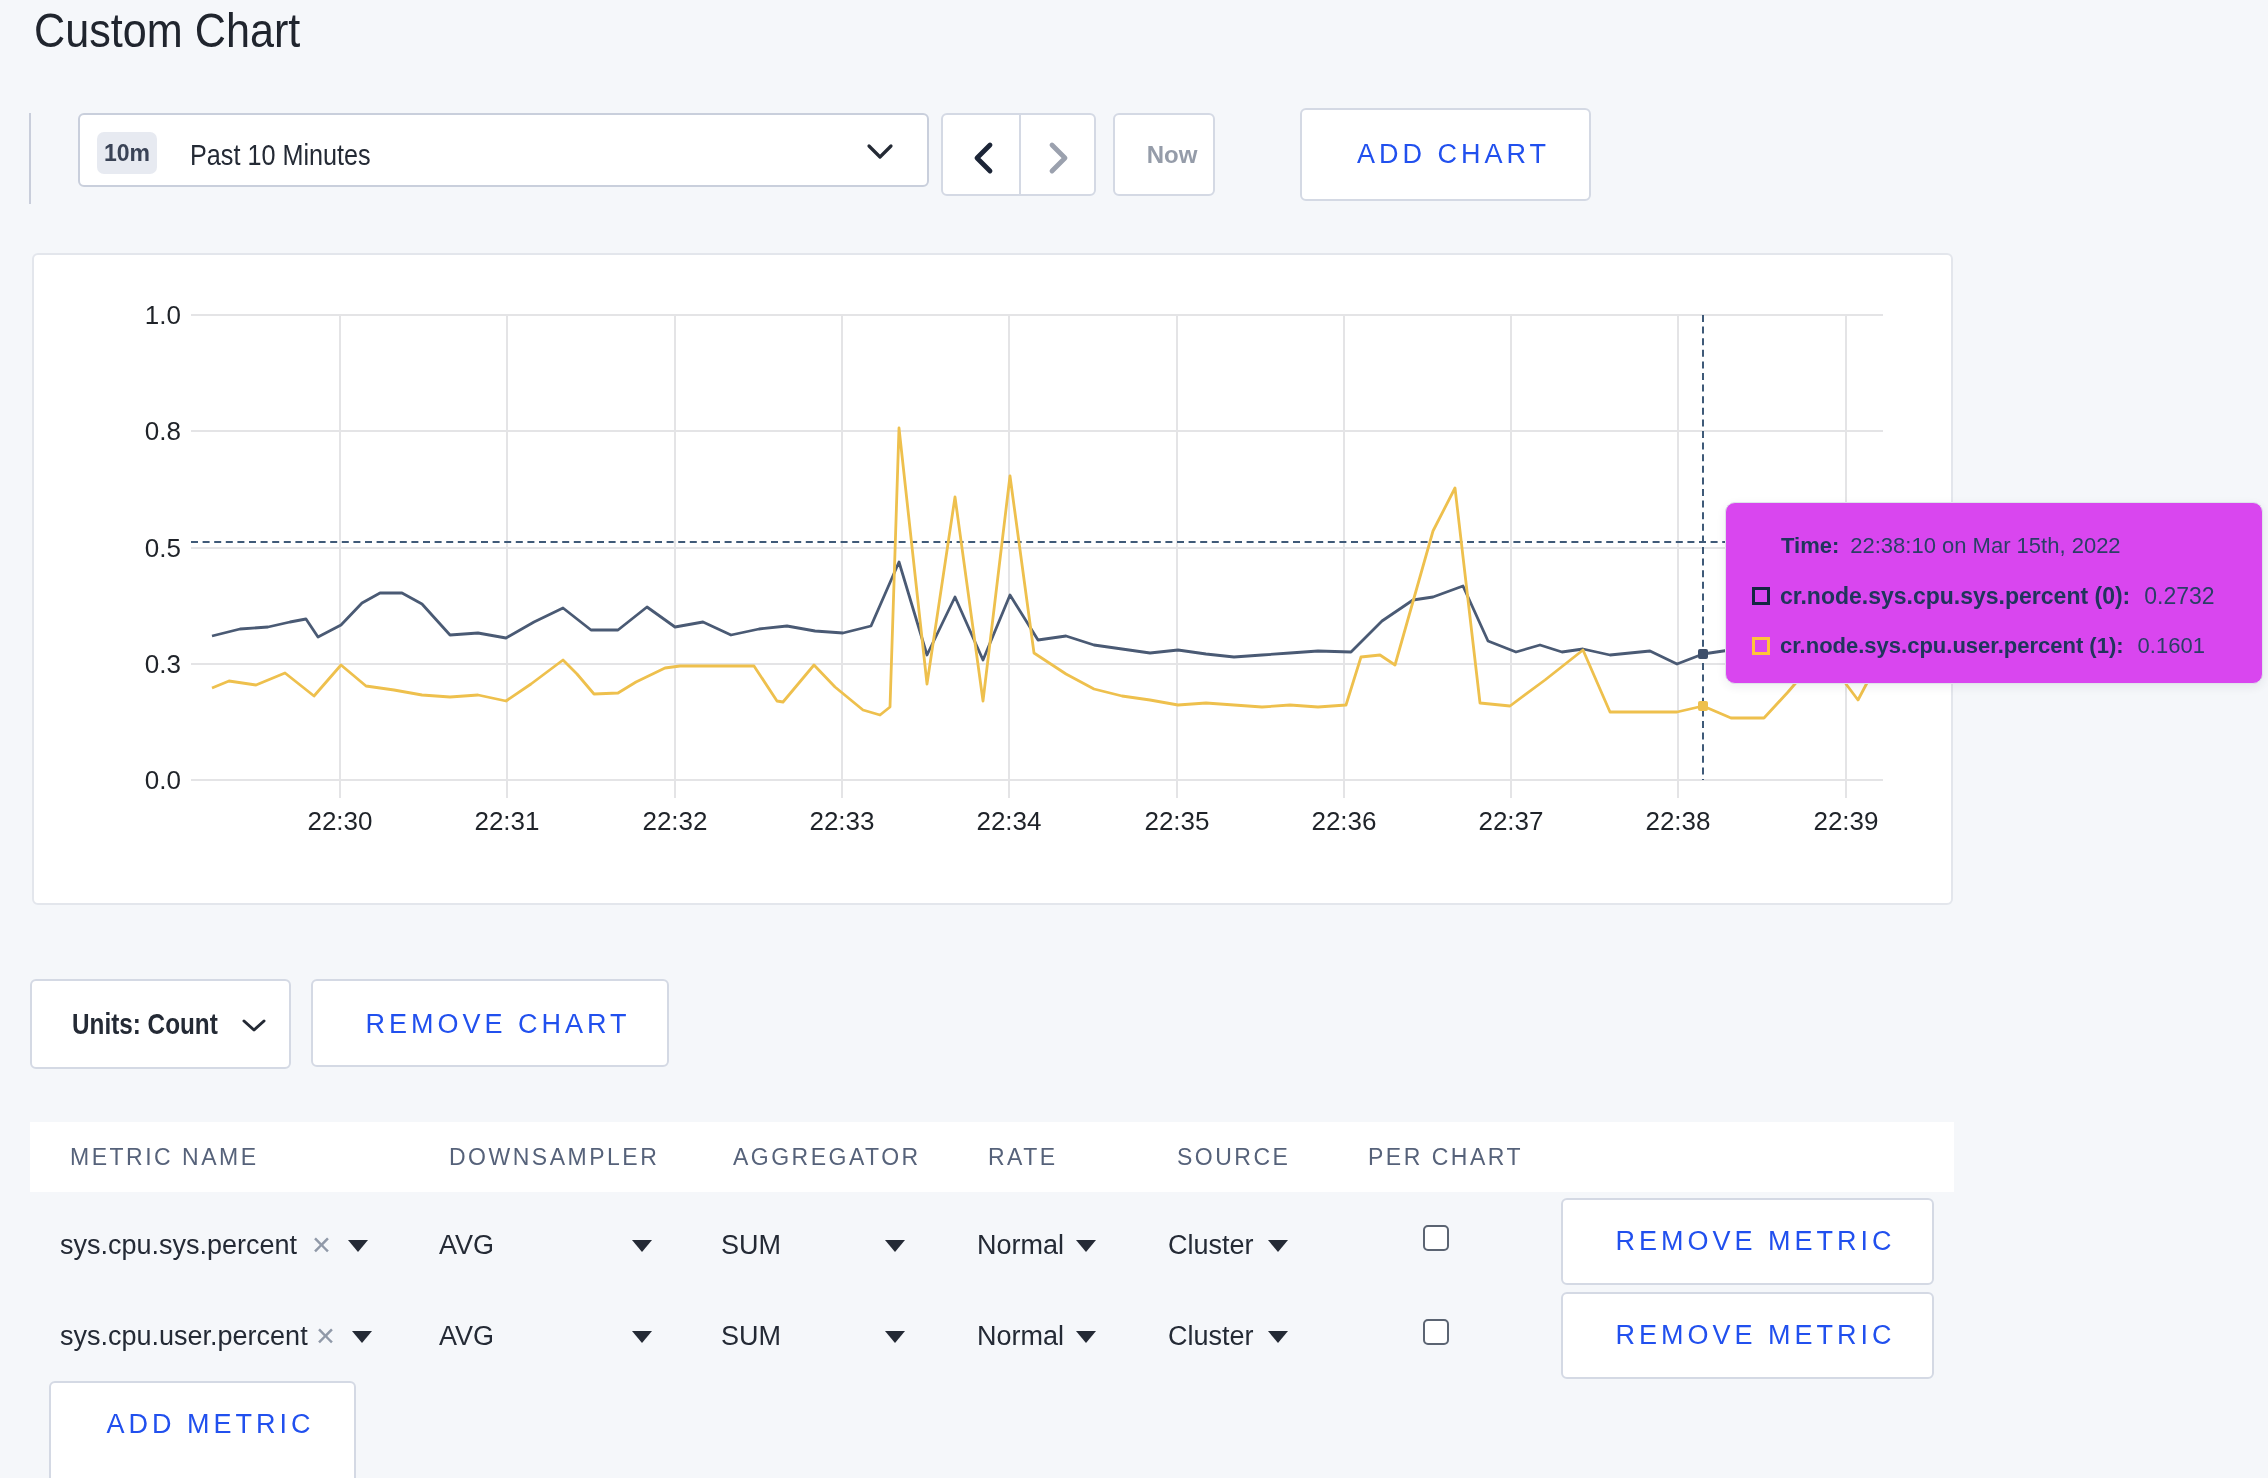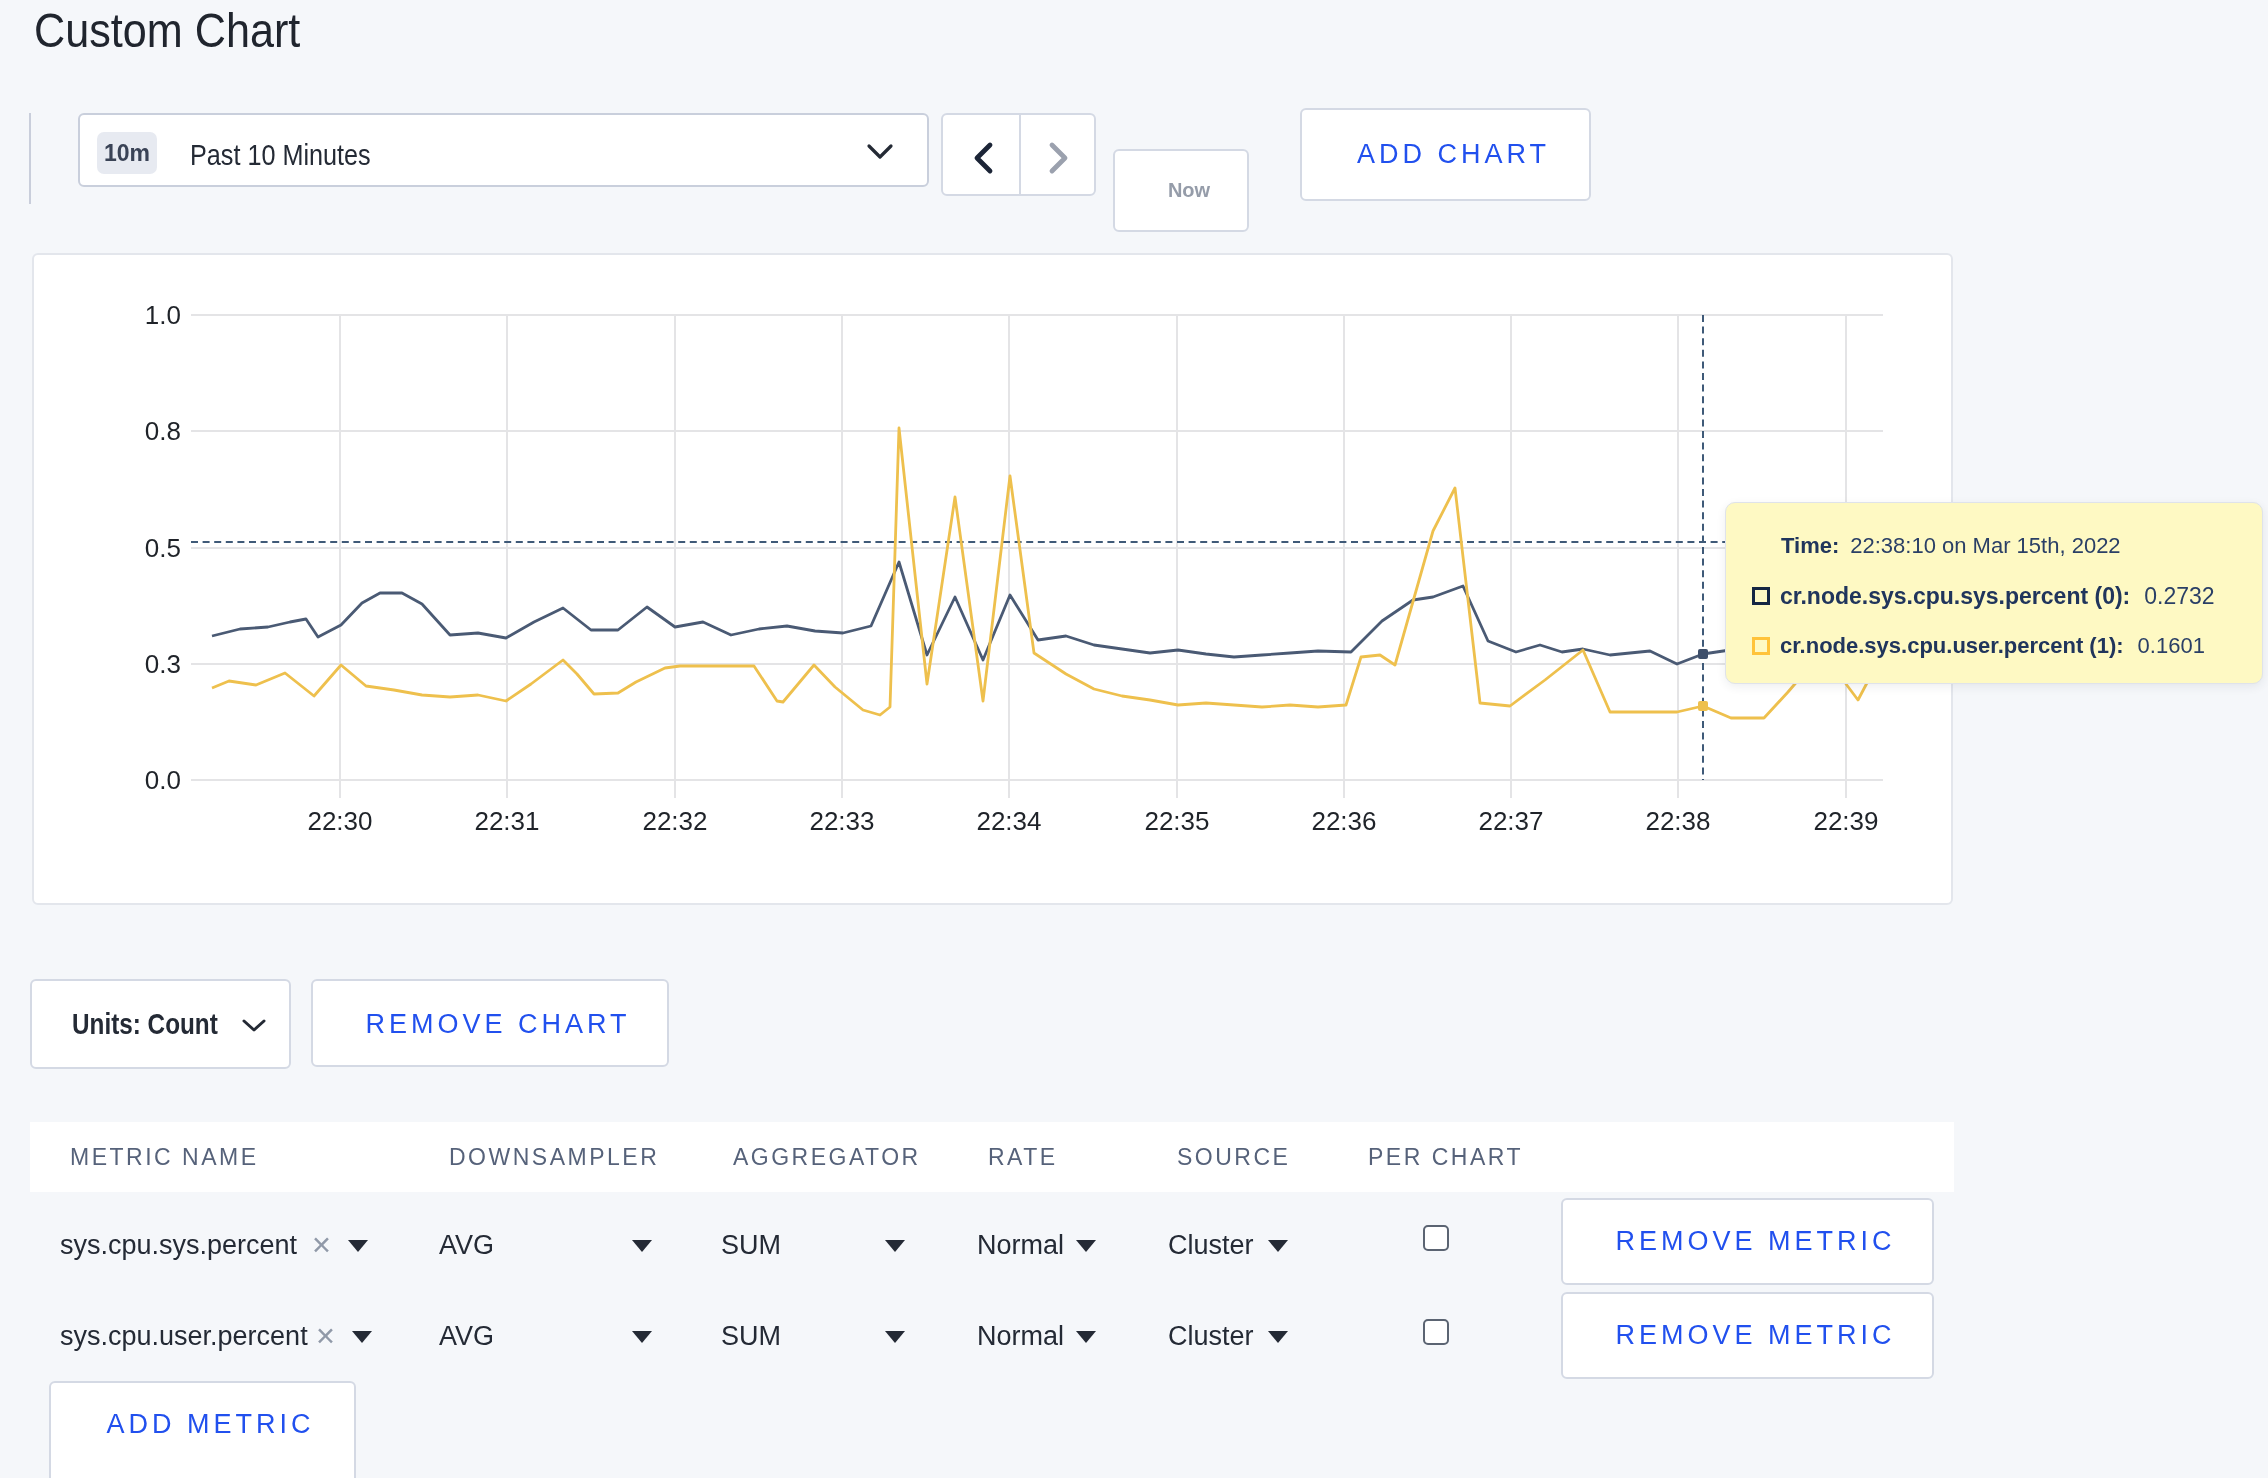--- a/index.html
+++ b/index.html
@@ -29,21 +29,21 @@
 <div class="btn" style="left:941px;top:113px;width:155px;height:83px;">
   <div class="abs" style="left:76px;top:0;width:2px;height:79px;background:#d4d9e4;"></div>
   <svg class="abs" style="left:28px;top:26px;" width="24" height="34" viewBox="0 0 24 34">
     <polyline points="19,4 6,17 19,30" fill="none" stroke="#1c2537" stroke-width="4.8" stroke-linecap="round" stroke-linejoin="round"></polyline>
   </svg>
   <svg class="abs" style="left:104px;top:26px;" width="24" height="34" viewBox="0 0 24 34">
     <polyline points="5,4 18,17 5,30" fill="none" stroke="#9ba1ae" stroke-width="4.8" stroke-linecap="round" stroke-linejoin="round"></polyline>
   </svg>
 </div>
 
-<div class="btn" style="left:1113px;top:113px;width:136px;height:83px;font-size:20px;font-weight:600;color:#959ca9;line-height:79px;margin-top:36px;">Now</div>
+<div class="btn" style="left:1113px;top:113px;width:102px;height:83px;font-size:24px;font-weight:600;color:#959ca9;line-height:79px;">Now</div>
 
 <div class="btn blue" style="left:1300px;top:108px;width:291px;height:93px;line-height:89px;">ADD CHART</div>
 
 <div class="abs" style="left:32px;top:253px;width:1921px;height:652px;background:#fff;
      border:2px solid #e3e6ec;border-radius:6px;box-sizing:border-box;"></div>
 
 <svg class="abs" style="left:32px;top:253px;" width="1921" height="652" viewBox="32 253 1921 652">
 
   <g stroke="#e4e4e6" stroke-width="2">
     <line x1="191" y1="315" x2="1883" y2="315"></line>
@@ -101,21 +101,21 @@
     754,666 777,701 783,702 814,665 835,687 863,710 880,715 890,707 899,428 927,684
     955,497 983,701 1010,476 1034,653 1066,674 1094,689 1122,696 1150,700 1178,705
     1206,703 1234,705 1262,707 1290,705 1318,707 1346,705 1361,657 1380,655 1395,665
     1433,531 1455,488 1480,703 1510,706 1545,680 1583,650 1610,712 1640,712 1677,712
     1703,706 1731,718 1764,718 1788,692 1812,664 1832,655 1846,684 1858,700 1878,662"></polyline>
 
   <rect x="1698" y="649" width="10" height="10" rx="2" fill="#3e4f6b"></rect>
   <rect x="1698" y="701" width="10" height="10" rx="2" fill="#eec04d"></rect>
 </svg>
 
-<div class="abs" style="left:1725px;top:502px;width:536px;height:180px;background:#fef9c3;
+<div class="abs" style="left:1725px;top:502px;width:536px;height:180px;background:#d946ef;
      border:1px solid #dfe3ea;border-radius:10px;box-shadow:0 3px 10px rgba(40,50,70,0.08);">
   <div class="abs" style="left:55px;top:30px;font-size:22px;color:#20355c;">
     <b>Time:</b><span style="margin-left:11px;color:#2a3f66;">22:38:10 on Mar 15th, 2022</span>
   </div>
   <div class="abs" style="left:26px;top:84px;width:18px;height:18px;border:3.5px solid #152642;box-sizing:border-box;"></div>
   <div class="abs" style="left:54px;top:80px;font-size:23px;color:#20355c;">
     <b>cr.node.sys.cpu.sys.percent (0):</b><span style="margin-left:14px;color:#2a3f66;">0.2732</span>
   </div>
   <div class="abs" style="left:26px;top:134px;width:18px;height:18px;border:3.5px solid #ffc33a;box-sizing:border-box;"></div>
   <div class="abs" style="left:54px;top:130px;font-size:22px;color:#20355c;">

